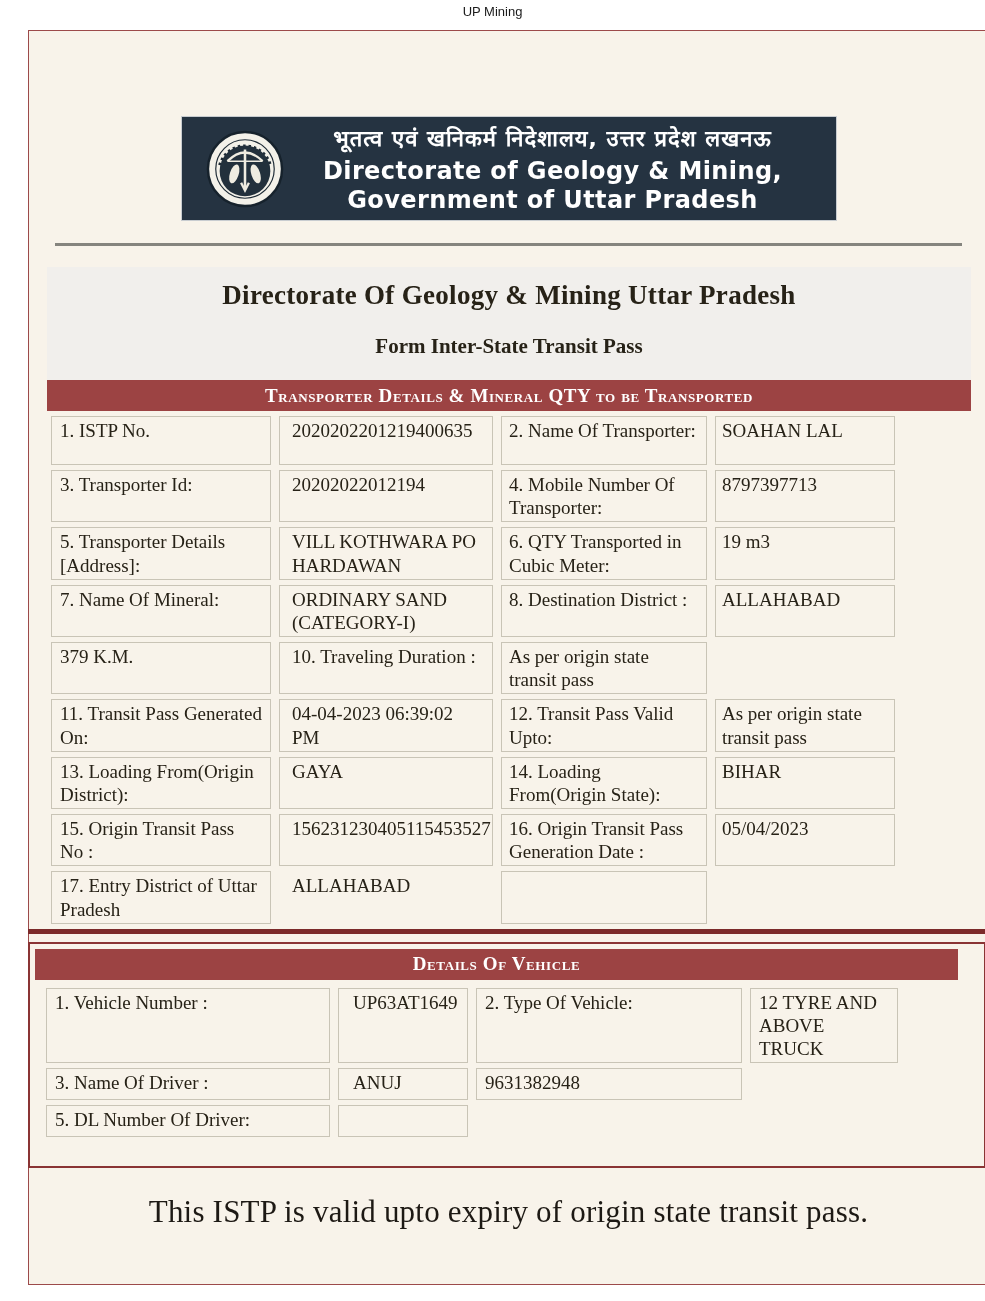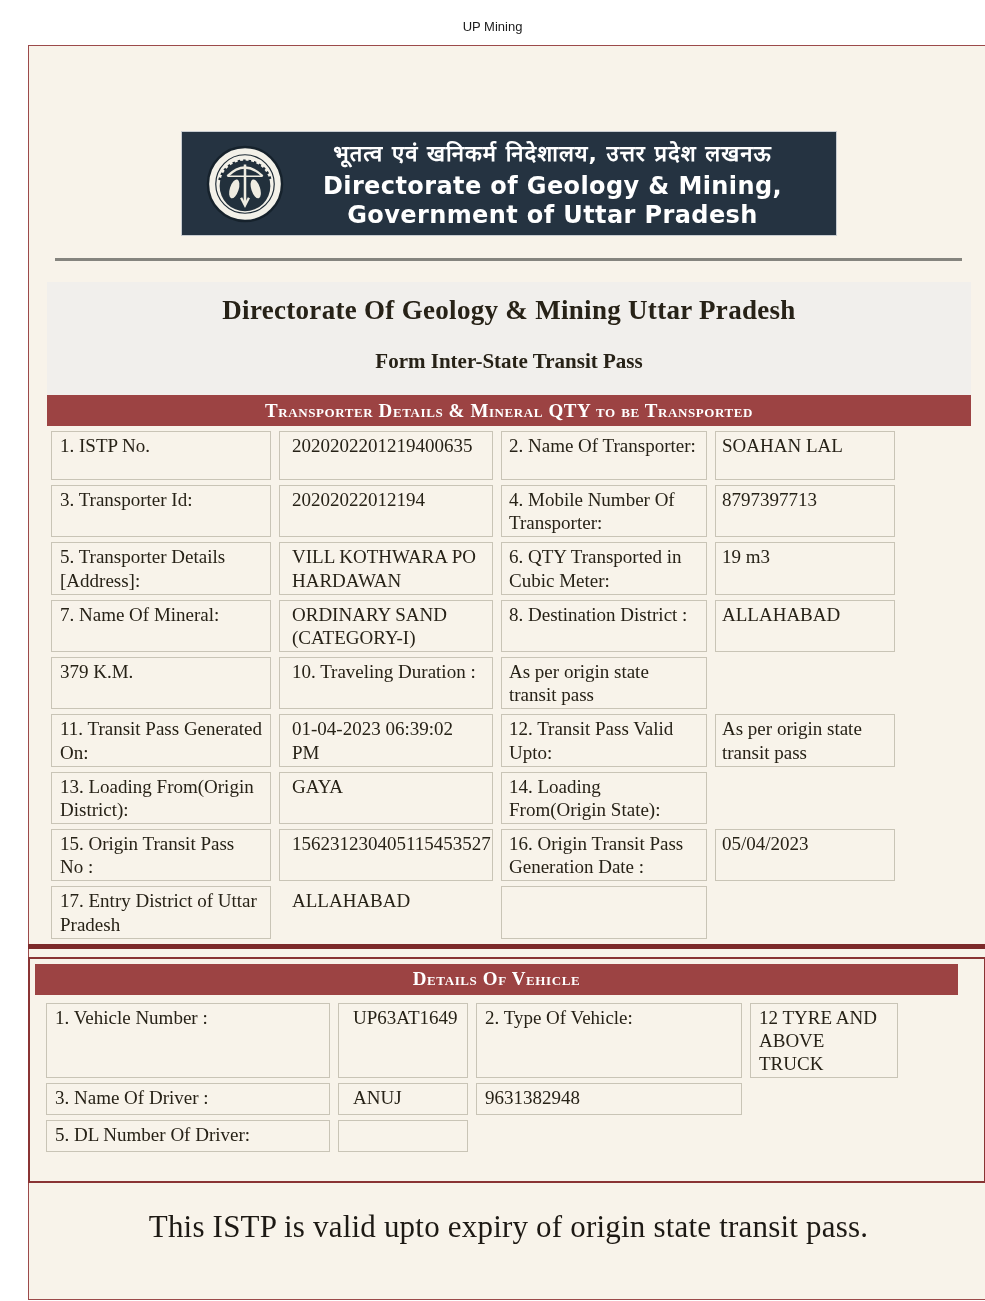--- a/index.html
+++ b/index.html
@@ -9,21 +9,21 @@
     --text:#272217; --divider-gray:#85847e;
   }
   *{box-sizing:border-box;}
   html,body{margin:0;padding:0;}
   body{
     width:985px;height:1301px;overflow:hidden;background:var(--page-bg);
     font-family:"Liberation Serif",serif;color:var(--text);
   }
   .app-title{
     text-align:center;font-family:"Liberation Sans",sans-serif;
-    font-size:13px;color:#1b1b1b;padding-top:19px;
+    font-size:13px;color:#1b1b1b;padding-top:4px;
   }
   .sheet{
     width:961px;min-height:1255px;margin:11px 0 0 28px;
     background:var(--sheet-bg);border:1px solid var(--sheet-border);
   }
   
   .banner{
     width:656px;height:105px;margin:85px auto 0;background:var(--banner-bg);
     border:1px solid #c8ccd0;display:flex;align-items:center;padding-left:24px;
   }
@@ -172,38 +172,41 @@
           </div>
           <div class="cell value">
             <span>As per origin state transit pass</span>
           </div>
         </div>
         <div class="trow">
           <div class="cell label">
             <span>11. Transit Pass Generated On:</span>
           </div>
           <div class="cell value">
-            <span>01-04-2023 06:39:02 PM</span>
+            <span>04-04-2023 06:39:02 PM</span>
           </div>
           <div class="cell label">
             <span>12. Transit Pass Valid Upto:</span>
           </div>
           <div class="cell value">
             <span>As per origin state transit pass</span>
           </div>
         </div>
         <div class="trow">
           <div class="cell label">
             <span>13. Loading From(Origin District):</span>
           </div>
           <div class="cell value">
             <span>GAYA</span>
           </div>
           <div class="cell label">
             <span>14. Loading From(Origin State):</span>
+          </div>
+          <div class="cell value">
+            <span>BIHAR</span>
           </div>
         </div>
         <div class="trow">
           <div class="cell label">
             <span>15. Origin Transit Pass No :</span>
           </div>
           <div class="cell value">
             <span>156231230405115453527</span>
           </div>
           <div class="cell label">

